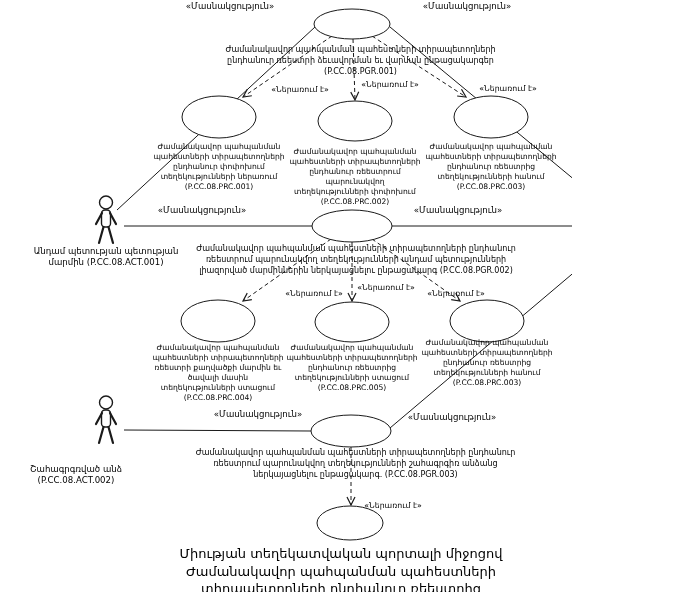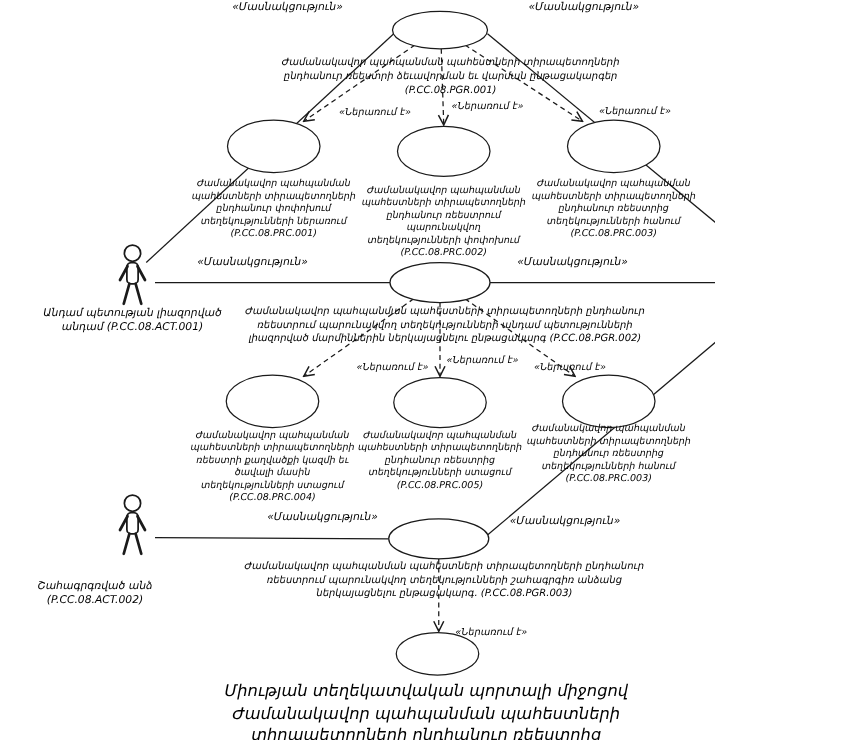--- a/index.html
+++ b/index.html
@@ -4,21 +4,20 @@
 <style>
   html, body { margin: 0; padding: 0; background: #ffffff; }
   .canvas {
     position: relative;
     width: 572px;
     height: 592px;
     background: #ffffff;
     font-family: "DejaVu Sans", sans-serif;
     color: #000;
     overflow: hidden;
-    font-style: italic;
   }
   svg.layer { position: absolute; left: 0; top: 0; }
   svg .assoc { stroke: #1a1a1a; stroke-width: 1; }
   svg .dash  { stroke: #1a1a1a; stroke-width: 1; stroke-dasharray: 4 3; fill: none; }
   svg ellipse { fill: #ffffff; stroke: #1a1a1a; stroke-width: 1; }
   svg .person-head { fill: #ffffff; stroke: #1a1a1a; stroke-width: 1.4; }
   svg .person-body { fill: #ffffff; stroke: #1a1a1a; stroke-width: 1.4; }
   svg .person-limb { stroke: #1a1a1a; stroke-width: 2.2; stroke-linecap: round; }
   .txt {
     position: absolute;
@@ -112,22 +111,22 @@
   <div class="txt inc" style="left:418px;top:289px;width:76px">«Ներառում է»</div>
   <div class="txt inc" style="left:355px;top:501px;width:76px">«Ներառում է»</div>
 
   <div class="txt cap" style="left:203px;top:45px;width:315px">Ժամանակավոր պահպանման պահեստների տիրապետողների ընդհանուր ռեեստրի ձեւավորման եւ վարման ընթացակարգեր (P.CC.08.PGR.001)</div>
   <div class="txt cap" style="left:182px;top:244px;width:348px">Ժամանակավոր պահպանման պահեստների տիրապետողների ընդհանուր ռեեստրում պարունակվող տեղեկությունների անդամ պետությունների լիազորված մարմիններին ներկայացնելու ընթացակարգ (P.CC.08.PGR.002)</div>
   <div class="txt cap" style="left:193px;top:448px;width:325px">Ժամանակավոր պահպանման պահեստների տիրապետողների ընդհանուր ռեեստրում պարունակվող տեղեկությունների շահագրգիռ անձանց ներկայացնելու ընթացակարգ. (P.CC.08.PGR.003)</div>
 
   <div class="txt small" style="left:152px;top:142px;width:134px">Ժամանակավոր պահպանման պահեստների տիրապետողների ընդհանուր փոփոխում տեղեկությունների ներառում (P.CC.08.PRC.001)</div>
   <div class="txt small" style="left:288px;top:147px;width:134px">Ժամանակավոր պահպանման պահեստների տիրապետողների ընդհանուր ռեեստրում պարունակվող տեղեկությունների փոփոխում (P.CC.08.PRC.002)</div>
   <div class="txt small" style="left:424px;top:142px;width:134px">Ժամանակավոր պահպանման պահեստների տիրապետողների ընդհանուր ռեեստրից տեղեկությունների հանում (P.CC.08.PRC.003)</div>
-  <div class="txt small" style="left:151px;top:343px;width:134px">Ժամանակավոր պահպանման պահեստների տիրապետողների ռեեստրի քաղվածքի կազմի եւ ծավալի մասին տեղեկությունների ստացում (P.CC.08.PRC.004)</div>
+  <div class="txt small" style="left:151px;top:343px;width:134px">Ժամանակավոր պահպանման պահեստների տիրապետողների ռեեստրի քաղվածքի մարմին եւ ծավալի մասին տեղեկությունների ստացում (P.CC.08.PRC.004)</div>
   <div class="txt small" style="left:285px;top:343px;width:134px">Ժամանակավոր պահպանման պահեստների տիրապետողների ընդհանուր ռեեստրից տեղեկությունների ստացում (P.CC.08.PRC.005)</div>
   <div class="txt small" style="left:420px;top:338px;width:134px">Ժամանակավոր պահպանման պահեստների տիրապետողների ընդհանուր ռեեստրից տեղեկությունների հանում (P.CC.08.PRC.003)</div>
   <div class="txt big" style="left:146px;top:545px;width:390px">Միության տեղեկատվական պորտալի միջոցով Ժամանակավոր պահպանման պահեստների տիրապետողների ընդհանուր ռեեստրից տեղեկությունների ստացում (P.CC.08.PRC.007)</div>
 
-  <div class="txt lab" style="left:24px;top:246px;width:164px">Անդամ պետության լիազորված անդամ (P.CC.08.ACT.001)</div>
+  <div class="txt lab" style="left:24px;top:246px;width:164px">Անդամ պետության պետության մարմին (P.CC.08.ACT.001)</div>
   <div class="txt lab" style="left:578px;top:253px;width:88px">«Շահագրգռված» (P.ACT.001)</div>
   <div class="txt lab" style="left:20px;top:464px;width:112px">Շահագրգռված անձ (P.CC.08.ACT.002)</div>
 
 </div>
 
 </body></html>

